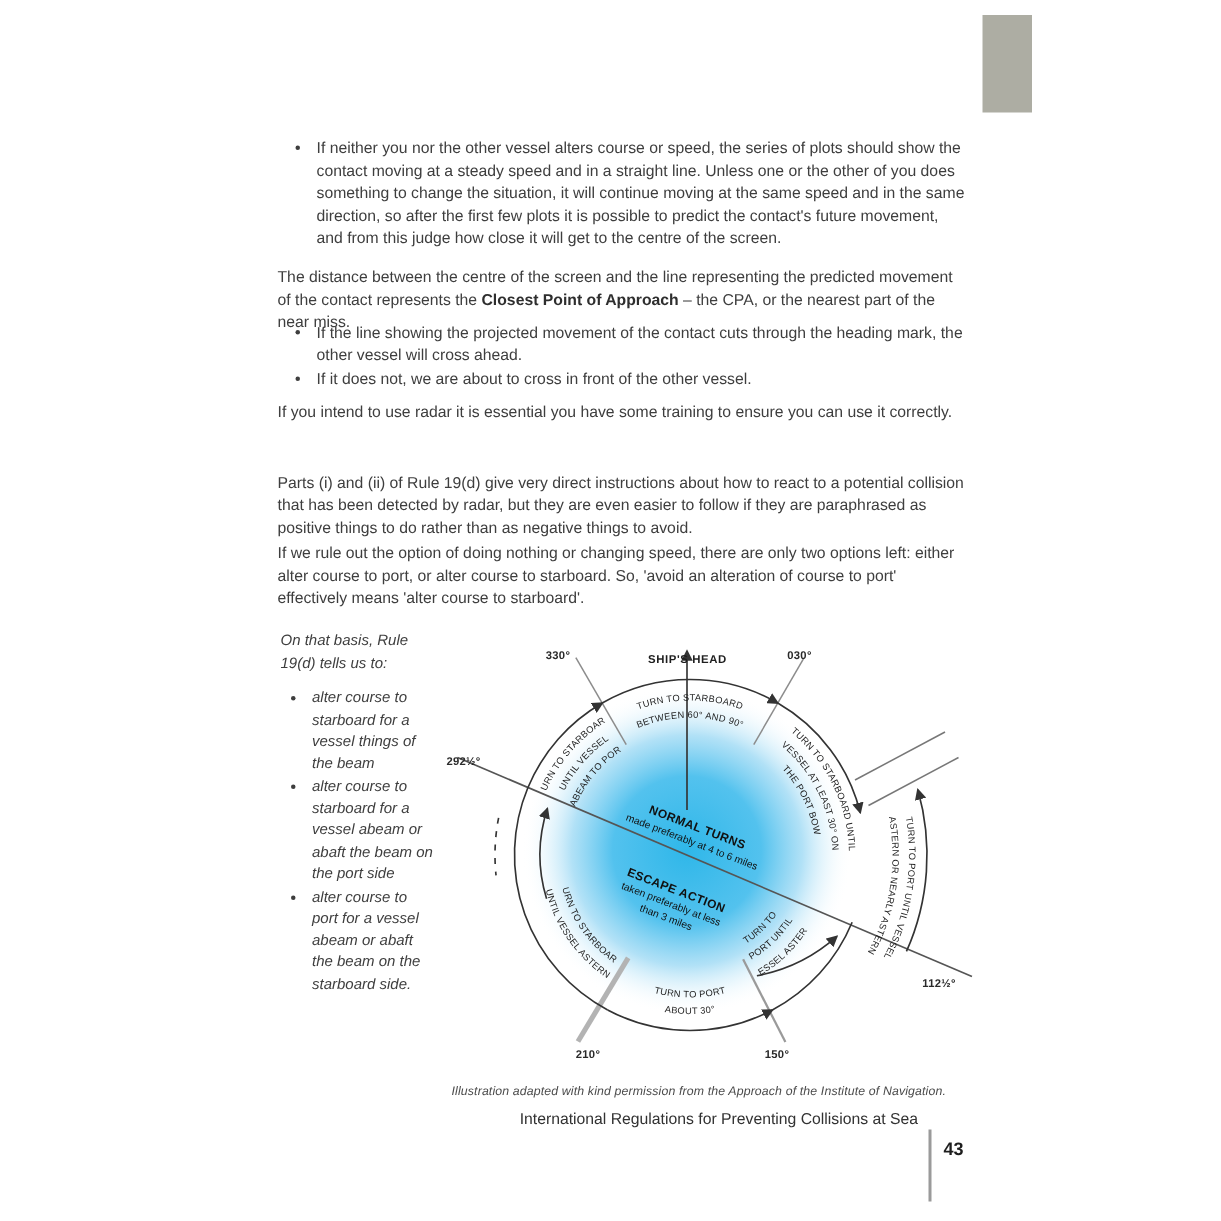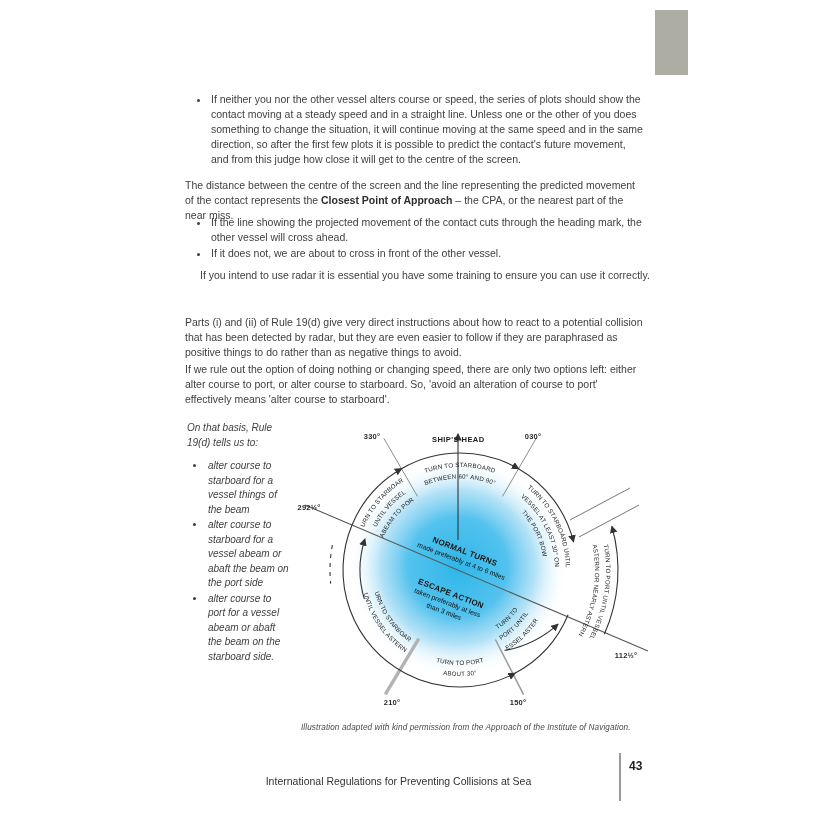--- a/index.html
+++ b/index.html
@@ -42,21 +42,21 @@
 
   <p class="abs body-text para" style="left:185px;top:178px;width:460px;"><span>The distance between the centre of the screen and the line representing the predicted movement of the contact represents the </span><span class="bold">Closest Point of Approach</span><span> – the CPA, or the nearest part of the near miss.</span></p>
 
   <div class="abs body-text" style="left:185px;top:215px;width:458px;">
     <ul class="doc">
       <li>If the line showing the projected movement of the contact cuts through the heading mark, the other vessel will cross ahead.</li>
       <li>If it does not, we are about to cross in front of the other vessel.</li>
     </ul>
   </div>
 
-  <p class="abs body-text para" style="left:200px;top:268px;width:460px;">If you intend to use radar it is essential you have some training to ensure you can use it correctly.</p>
+  <p class="abs body-text para" style="left:185px;top:268px;width:460px;">If you intend to use radar it is essential you have some training to ensure you can use it correctly.</p>
 
 
   <p class="abs body-text para" style="left:185px;top:315px;width:460px;">Parts (i) and (ii) of Rule 19(d) give very direct instructions about how to react to a potential collision that has been detected by radar, but they are even easier to follow if they are paraphrased as positive things to do rather than as negative things to avoid.</p>
 
   <p class="abs body-text para" style="left:185px;top:362px;width:460px;">If we rule out the option of doing nothing or changing speed, there are only two options left: either alter course to port, or alter course to starboard. So, 'avoid an alteration of course to port' effectively means 'alter course to starboard'.</p>
 
   <div class="abs sidebar" style="left:187px;top:421px;width:104px;font-style:italic;">
     <div>On that basis, Rule 19(d) tells us to:</div>
     <ul>
       <li>alter course to starboard for a vessel things of the beam</li>
@@ -162,17 +162,17 @@
     </g>
     <g transform="translate(162,178) rotate(21)" text-anchor="middle">
       <text class="cenBig" x="0" y="0">ESCAPE ACTION</text>
       <text class="cenSm" x="0" y="9.5">taken preferably at less</text>
       <text class="cenSm" x="0" y="19">than 3 miles</text>
     </g>
   </svg>
 
   <div class="abs caption" style="left:301px;top:723px;width:330px;">Illustration adapted with kind permission from the Approach of the Institute of Navigation.</div>
 
-  <div class="abs footer-text" style="left:185px;top:775px;width:427px;text-align:center;">International Regulations for Preventing Collisions at Sea</div>
+  <div class="abs footer-text" style="left:185px;top:740px;width:427px;">International Regulations for Preventing Collisions at Sea</div>
   <div class="abs vbar" style="left:619px;top:753px;height:48px;"></div>
   <div class="abs page-num" style="left:629px;top:759px;">43</div>
 
 </div>
 
 </body></html>

